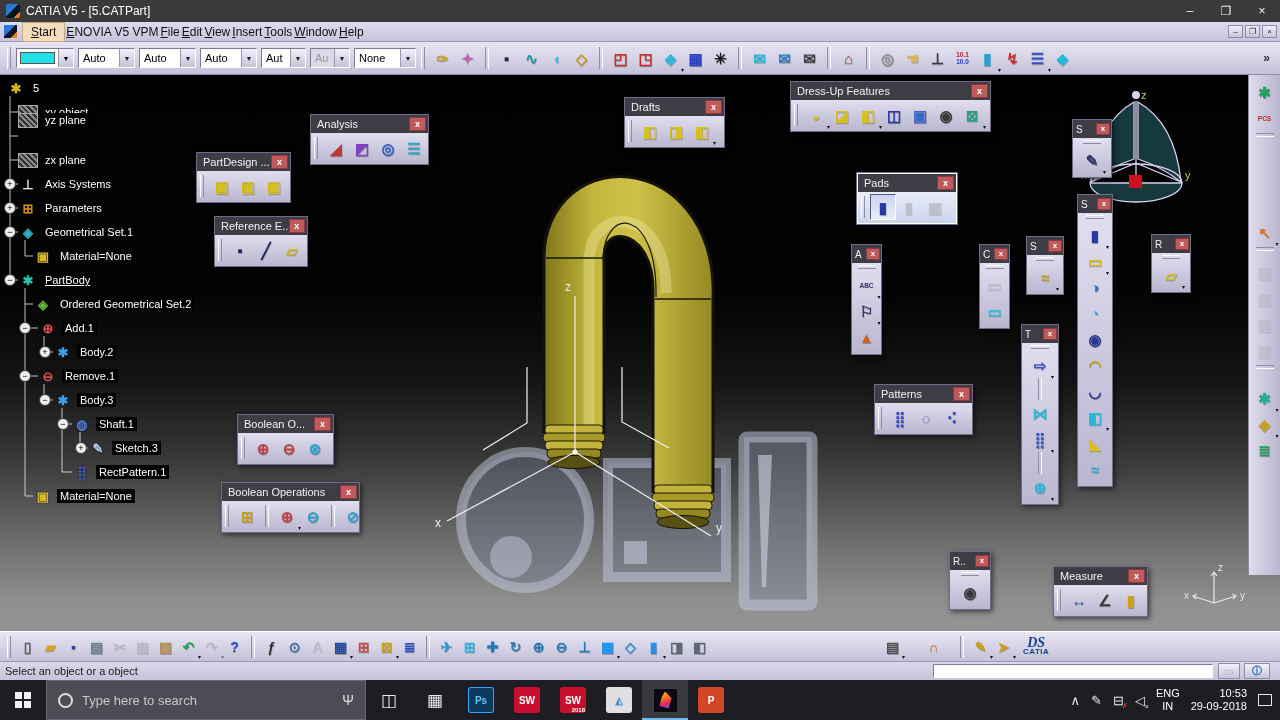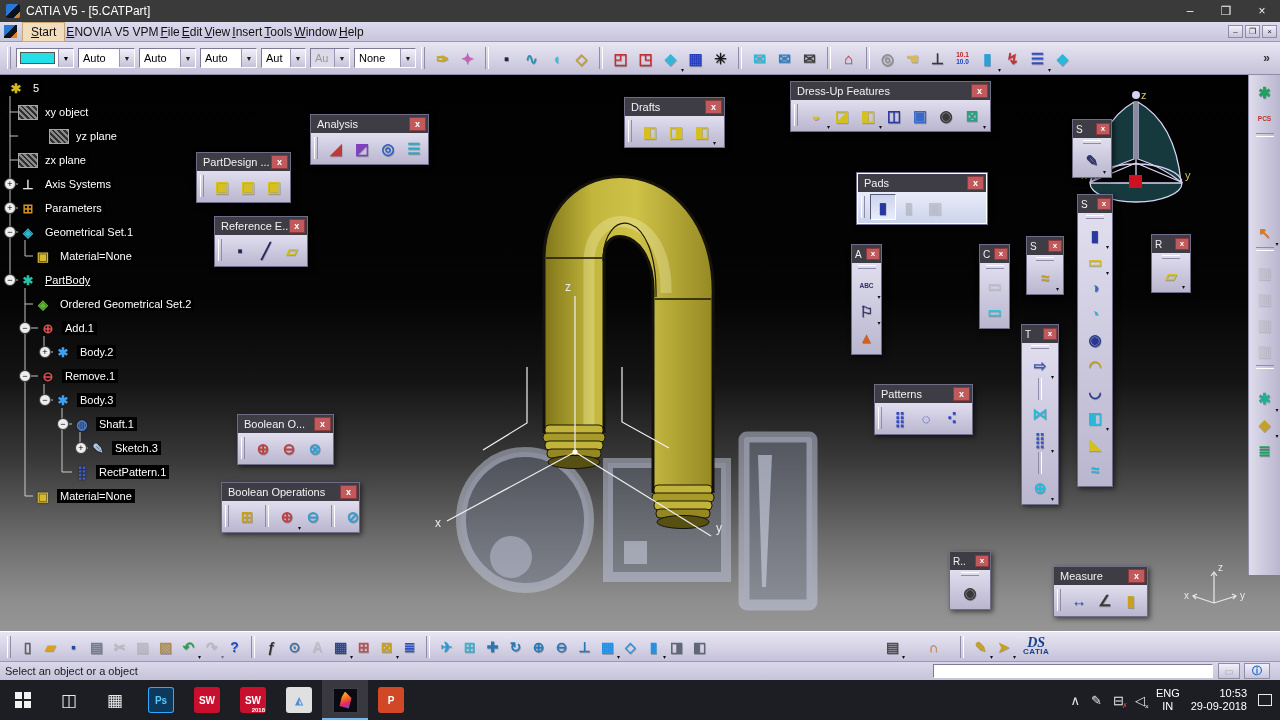--- a/index.html
+++ b/index.html
@@ -354,21 +354,21 @@
     </svg>
     <div id="treerows">
         <div class="trow" style="left: 6px; top: 4px;">
           <span class="tico" style="color: rgb(212, 184, 32);">✱</span>
           <span class="tlab">5</span>
         </div>
         <div class="trow" style="left: 18px; top: 28px;">
           <span class="tico plane"></span>
           <span class="tlab">xy object</span>
         </div>
-        <div class="trow" style="left: 18px; top: 52px; margin-left: 31px;">
+        <div class="trow" style="left: 18px; top: 36px;">
           <span class="tico plane"></span>
           <span class="tlab">yz plane</span>
         </div>
         <div class="trow" style="left: 18px; top: 76px;">
           <span class="tico plane"></span>
           <span class="tlab">zx plane</span>
         </div>
         <div class="trow" style="left: 18px; top: 100px;">
           <span class="tico" style="color: rgb(232, 232, 232);">⊥</span>
           <span class="tlab">Axis Systems</span>
@@ -541,21 +541,21 @@
           </span>
           <span class="ic">
             <span class="g" style="color: rgb(56, 56, 56);">◉</span>
           </span>
           <span class="ic">
             <span class="g" style="color: rgb(40, 160, 128);">⊠</span>
             <span class="car">▾</span>
           </span>
         </div>
       </div>
-      <div class="ft act" style="left: 857px; top: 98px; width: 130px;">
+      <div class="ft act" style="left: 857px; top: 98px; width: 100px;">
         <div class="ft-t">
           <span class="ft-tt">Pads</span>
           <span class="ft-x">x</span>
         </div>
         <div class="ft-b">
           <span class="vgrip"></span>
           <span class="ic pressed">
             <span class="g" style="color: rgb(40, 56, 160);">▮</span>
           </span>
           <span class="ic dis">
@@ -977,20 +977,25 @@
 </div>
 
 <div class="taskbar">
   <span class="start">
     <span class="winlogo">
         <span></span>
         <span></span>
         <span></span>
         <span></span>
       </span>
+  </span>
+  <span class="searchbox">
+    <span class="s-circle"></span>
+    <span>Type here to search</span>
+    <span class="s-mic">Ψ</span>
   </span>
   <span id="apps">
       <span class="tbslot">
         <span class="tg" style="color: rgb(232, 232, 232);">◫</span>
       </span>
       <span class="tbslot">
         <span class="tg" style="color: rgb(232, 232, 232);">▦</span>
       </span>
       <span class="tbslot">
         <span class="badge" style="background: rgb(13, 58, 92); box-shadow: rgb(49, 168, 255) 0px 0px 0px 1px inset;">

